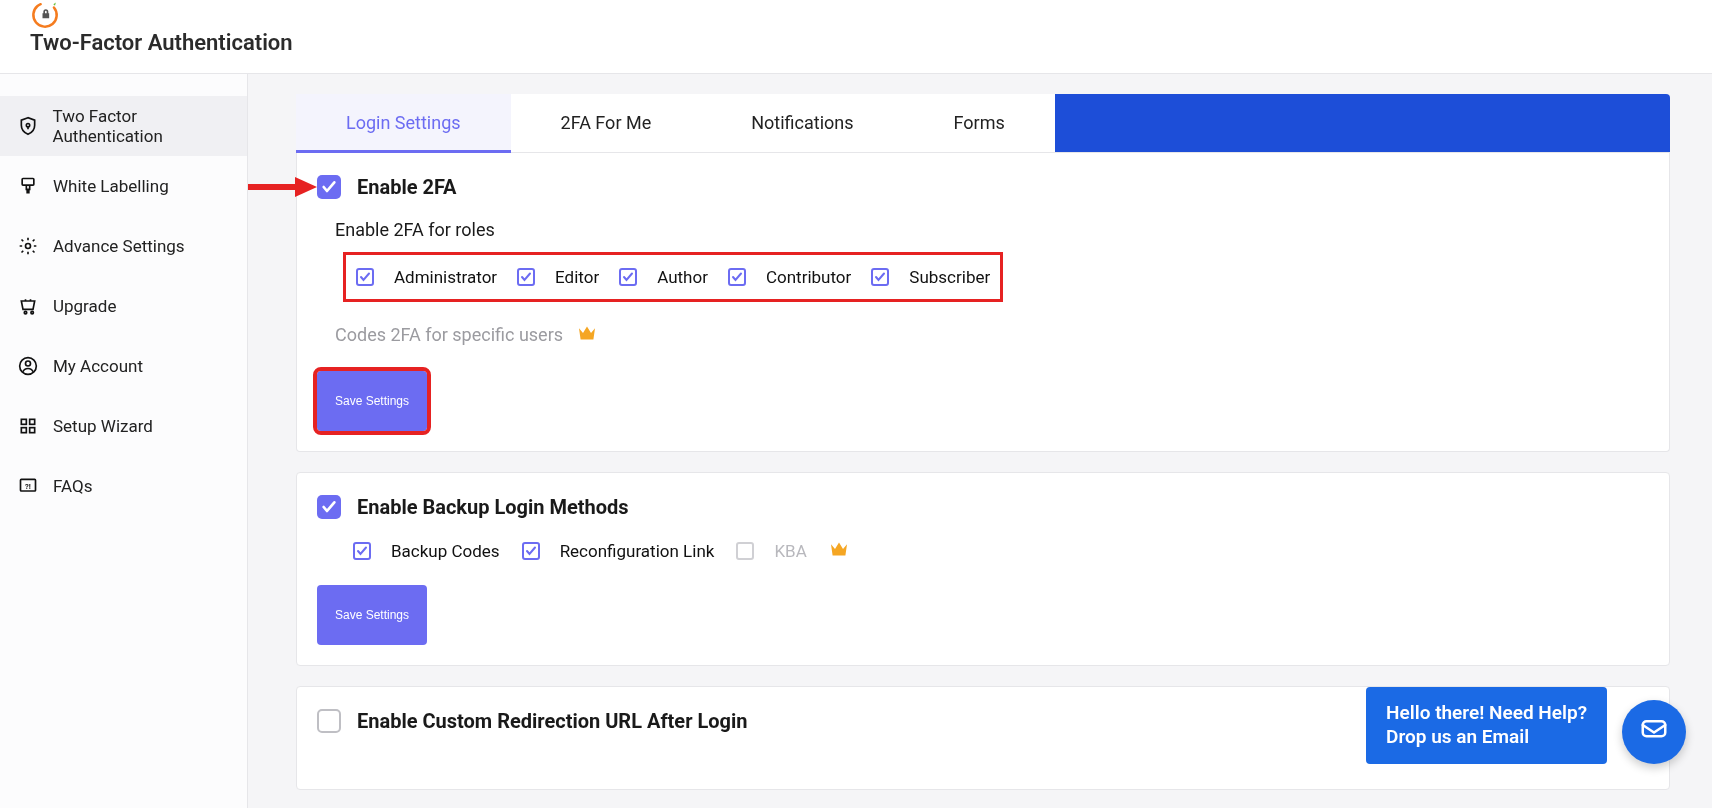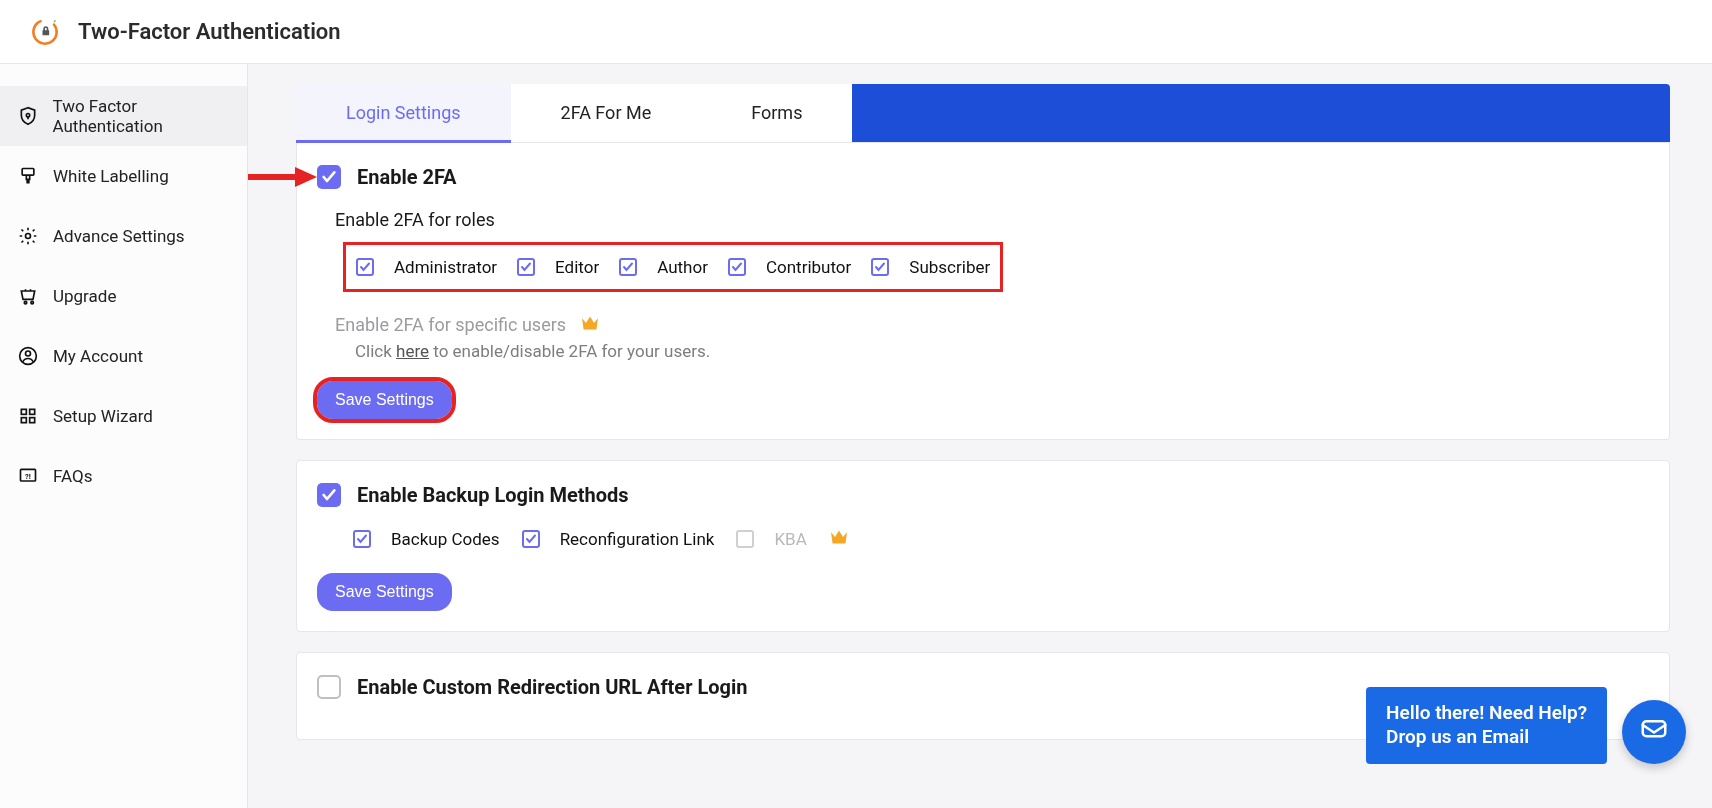--- a/index.html
+++ b/index.html
@@ -7,25 +7,25 @@
     font-family: -apple-system, BlinkMacSystemFont, "Segoe UI", Roboto, Helvetica, Arial, sans-serif;
     background: #f5f5f7;
     color: #111;
     width: 1712px;
     height: 808px;
     overflow: hidden;
   }
   
   .topbar {
     display: flex;
-    align-items: center;
-    height: 64px;
+    height: 74px;
     background: #fff;
     border-bottom: 1px solid #e6e6e9;
     padding-left: 30px;
+    flex-direction: column;
   }
   .logo {
     width: 30px; height: 30px;
     margin-right: 18px;
     position: relative;
   }
   .logo svg { width: 30px; height: 30px; }
   .topbar-title {
     font-size: 22px;
     font-weight: 600;
@@ -174,23 +174,23 @@
   .muted-sub {
     margin-left: 38px;
     font-size: 17px;
     color: #7d7d82;
   }
   .muted-sub .link { text-decoration: underline; color: #555; cursor:pointer;}
   .btn {
     background: #6c6cf2;
     color: #fff;
     border: none;
-    border-radius: 16px;
-    font-size: 16px;
-    padding: 10px 18px;
+    border-radius: 4px;
+    font-size: 12px;
+    padding: 23px 18px;
     cursor: pointer;
     margin-top: 20px;
   }
   .btn-highlight {
     outline: 4px solid #e62222;
     outline-offset: 0;
   }
   .methods-row {
     display: flex;
     align-items: center;
@@ -323,20 +323,21 @@
       </span>
       <span>FAQs</span>
     </div>
   </div>
 
   <div class="content">
 
     <div class="tabs">
       <div class="tab active"><span>Login Settings</span></div>
       <div class="tab"><span>2FA For Me</span></div>
+      <div class="tab"><span>Notifications</span></div>
       <div class="tab"><span>Forms</span></div>
     </div>
 
     <div class="panel panel-first" style="position:relative;">
       
       <svg class="arrow" viewBox="0 0 100 20">
         <line x1="0" y1="10" x2="80" y2="10" stroke="#e62222" stroke-width="6"></line>
         <polygon points="78,0 100,10 78,20" fill="#e62222"></polygon>
       </svg>
 
@@ -388,29 +389,26 @@
           <span class="sm-check">
               <svg viewBox="0 0 24 24" fill="none" stroke="#6c6cf2" stroke-width="4" stroke-linecap="round">
                 <polyline points="4 12 9 18 20 5"></polyline>
               </svg>
             </span>
           <span>Subscriber</span>
         </label>
       </div>
 
       <div class="muted-row">
-        <span>Enable 2FA for specific users</span>
+        <span>Codes 2FA for specific users</span>
         <span class="crown">
           <svg viewBox="0 0 24 20" fill="currentColor">
               <path d="M2 4 l5 6 l5 -8 l5 8 l5 -6 l-2 14 H4 z"></path>
             </svg>
         </span>
-      </div>
-      <div class="muted-sub">
-        <span>Click </span><span class="link">here</span><span> to enable/disable 2FA for your users.</span>
       </div>
 
       <button class="btn btn-highlight">Save Settings</button>
     </div>
 
     <div class="panel">
       <div class="row-head" style="margin-bottom:11px;">
         <span class="big-check">
           <svg viewBox="0 0 24 24" fill="none" stroke="#fff" stroke-width="4" stroke-linecap="round" stroke-linejoin="round">
               <polyline points="4 12 9 18 20 5"></polyline>
@@ -443,21 +441,21 @@
         <span class="crown">
           <svg viewBox="0 0 24 20" fill="currentColor">
               <path d="M2 4 l5 6 l5 -8 l5 8 l5 -6 l-2 14 H4 z"></path>
             </svg>
         </span>
       </div>
 
       <button class="btn">Save Settings</button>
     </div>
 
-    <div class="panel" style="padding-bottom:40px;">
+    <div class="panel" style="padding-bottom:56px;">
       <div class="row-head" style="margin-bottom:0;">
         <span class="big-check empty"></span>
         <span class="row-title">Enable Custom Redirection URL After Login</span>
       </div>
     </div>
 
   </div>
 </div>
 
 <div class="help-bubble">

